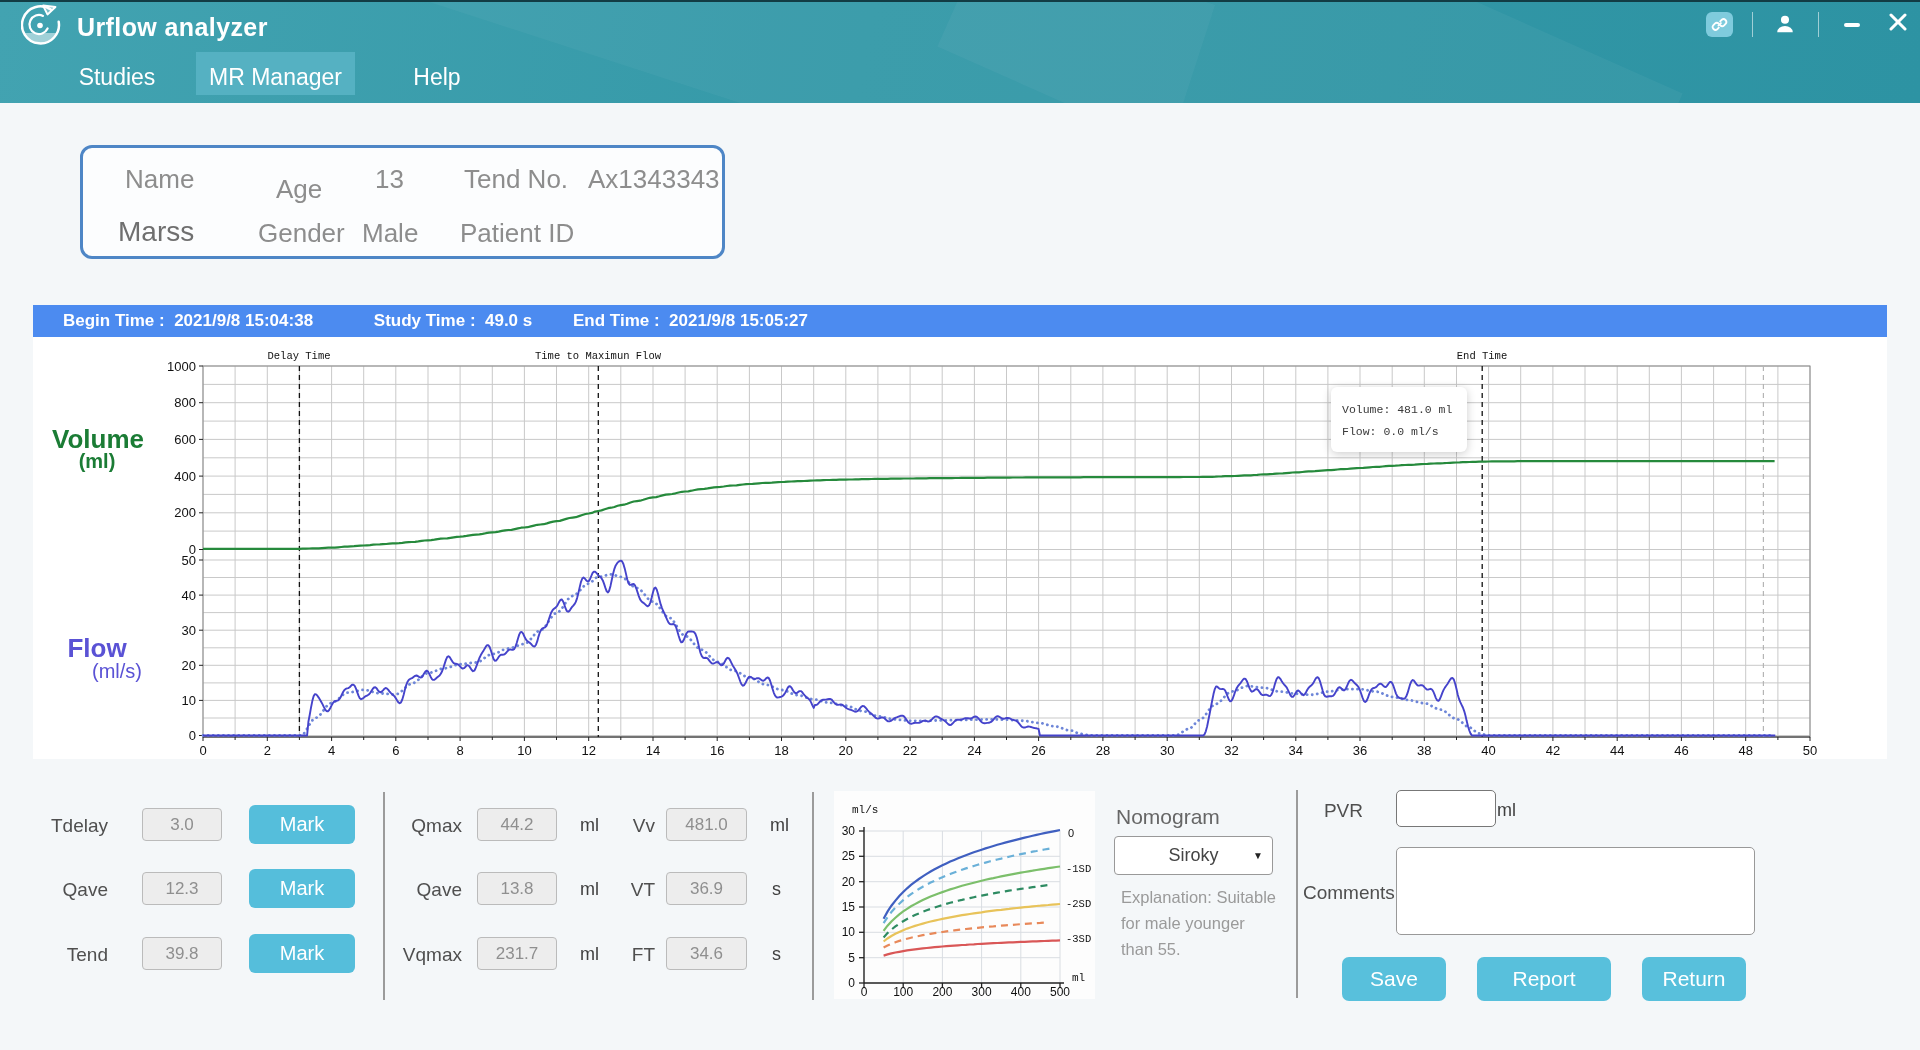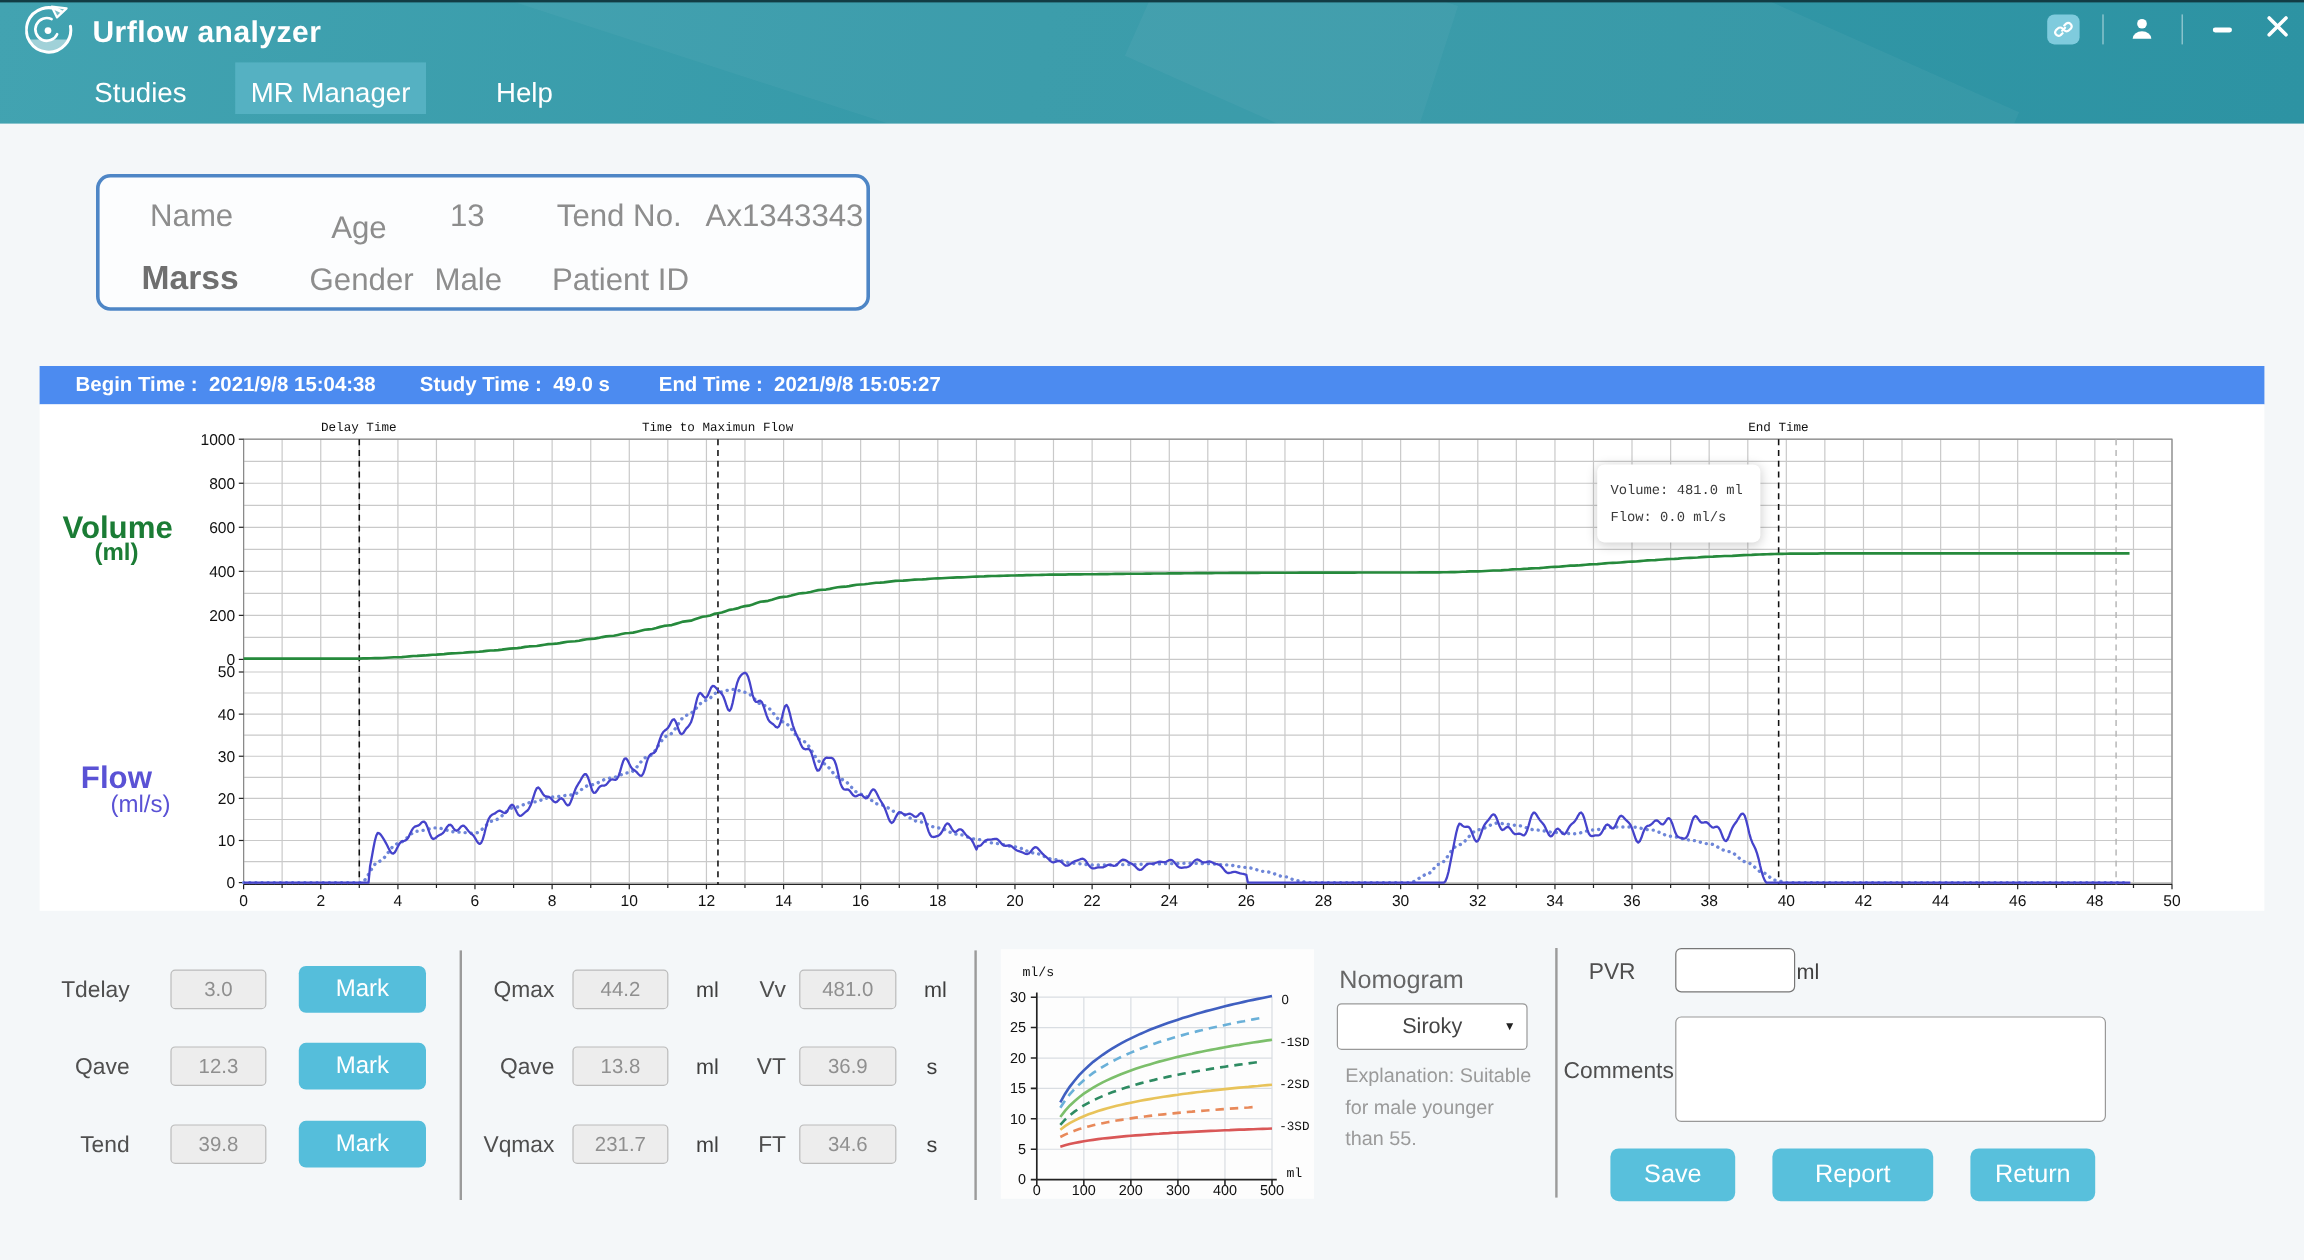--- a/index.html
+++ b/index.html
@@ -61,29 +61,29 @@
       </svg>
 </div>
 </div>
 
 <div class="pbox">
 <div class="pl" style="left:42px;top:16px">Name</div>
 <div class="pl" style="left:193px;top:26px">Age</div>
 <div class="pl" style="left:292px;top:16px">13</div>
 <div class="pl" style="left:381px;top:16px">Tend No.</div>
 <div class="pl" style="left:505px;top:16px">Ax1343343</div>
-<div class="pl" style="left:35px;top:68px;font-weight:bold;color:#6f6f6f;font-size:28px">Marss</div>
+<div class="pl" style="left:35px;top:68px;font-weight:normal;color:#6f6f6f;font-size:28px">Marss</div>
 <div class="pl" style="left:175px;top:70px">Gender</div>
 <div class="pl" style="left:279px;top:70px">Male</div>
 <div class="pl" style="left:377px;top:70px">Patient ID</div>
 </div>
 
 <div class="timebar">
 <span style="margin-left:30px">Begin Time&nbsp;:&nbsp;&nbsp;2021/9/8 15:04:38</span>
-<span style="margin-left:32px">Study Time&nbsp;:&nbsp;&nbsp;49.0 s</span>
+<span style="margin-left:56px">Study Time&nbsp;:&nbsp;&nbsp;49.0 s</span>
 <span style="margin-left:36px">End Time&nbsp;:&nbsp;&nbsp;2021/9/8 15:05:27</span>
 </div>
 <div class="chartpanel"></div>
 <svg width="1920" height="1050" viewBox="0 0 1920 1050" style="position:absolute;left:0;top:0">
     <line x1="203.0" y1="366.0" x2="203.0" y2="737.0" stroke="#c9c9c9" stroke-width="1"></line>
     <line x1="235.1" y1="366.0" x2="235.1" y2="737.0" stroke="#c9c9c9" stroke-width="1"></line>
     <line x1="267.3" y1="366.0" x2="267.3" y2="737.0" stroke="#c9c9c9" stroke-width="1"></line>
     <line x1="299.4" y1="366.0" x2="299.4" y2="737.0" stroke="#c9c9c9" stroke-width="1"></line>
     <line x1="331.6" y1="366.0" x2="331.6" y2="737.0" stroke="#c9c9c9" stroke-width="1"></line>
     <line x1="363.7" y1="366.0" x2="363.7" y2="737.0" stroke="#c9c9c9" stroke-width="1"></line>

